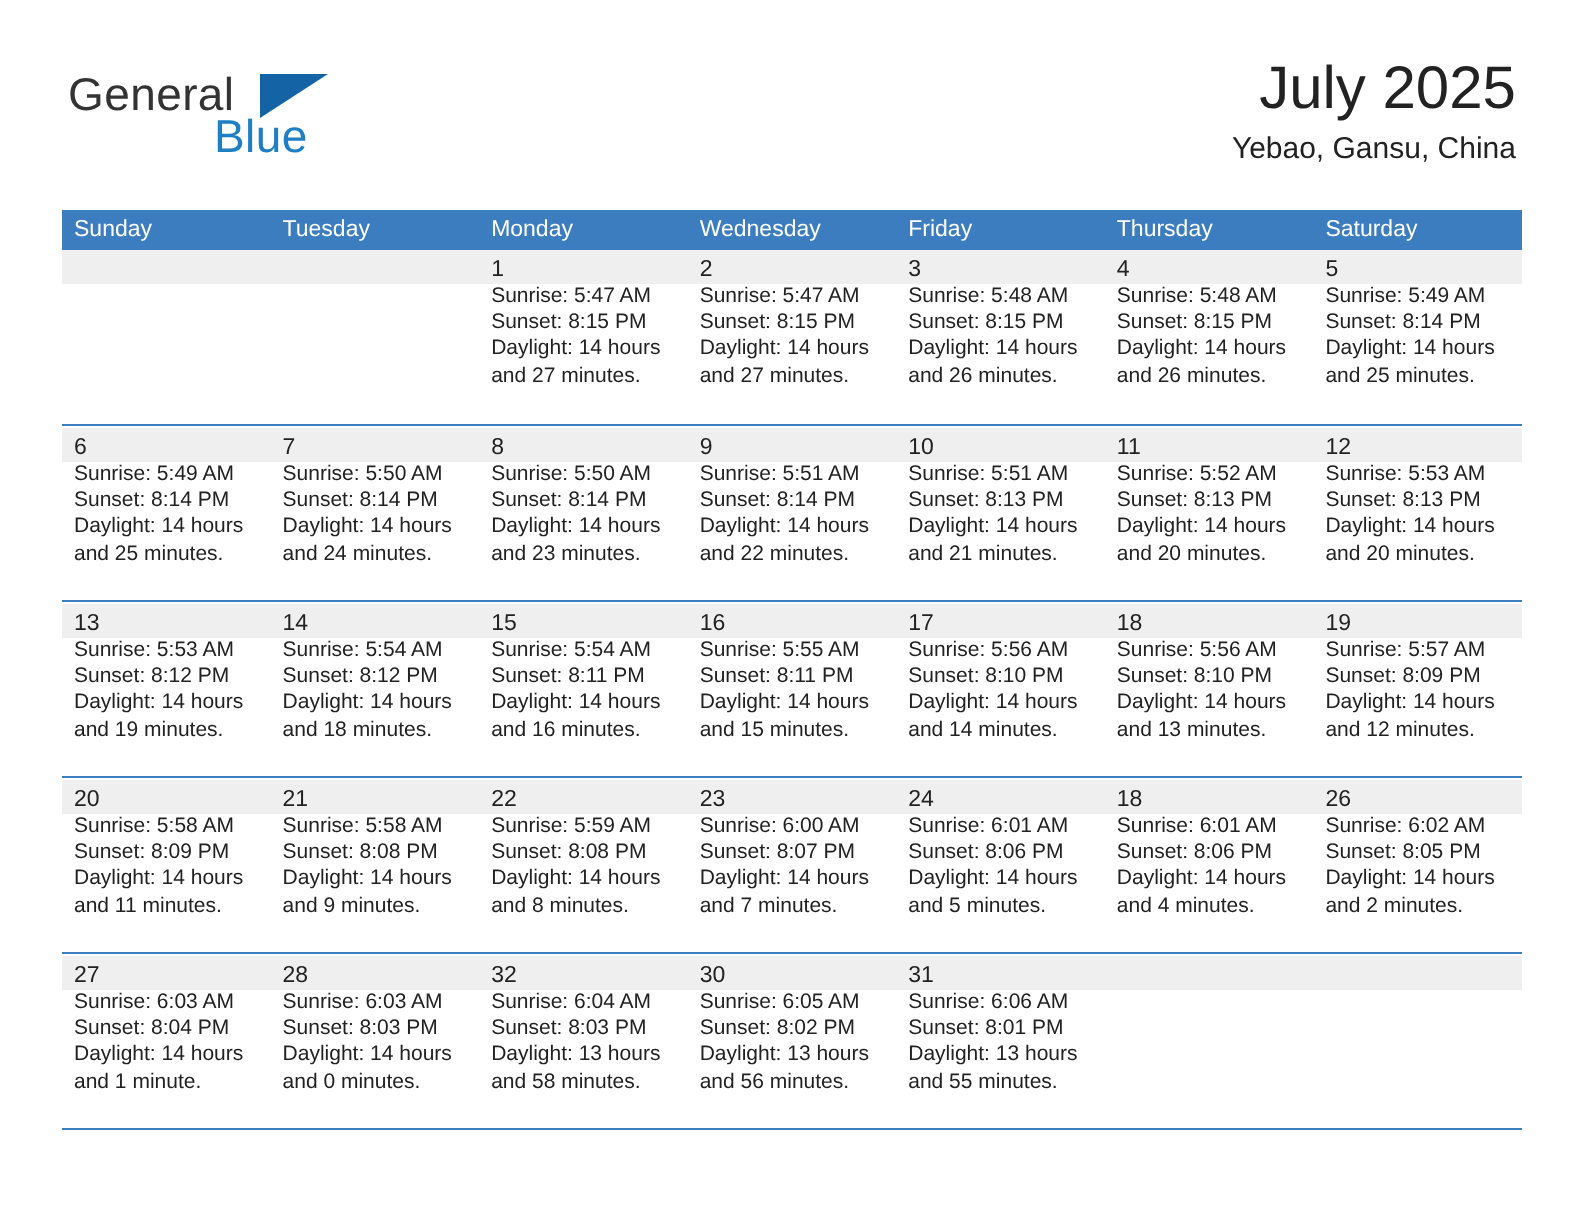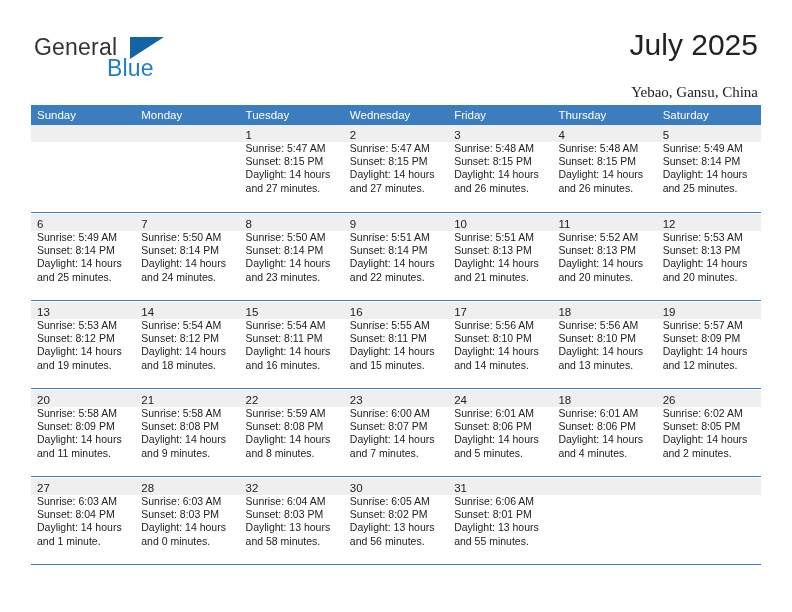--- a/index.html
+++ b/index.html
@@ -73,23 +73,22 @@
   .month-title {
     font-size: 30px;
     color: #222222;
     line-height: 34px;
     white-space: nowrap;
   }
   .location {
     font-size: 15px;
     color: #222222;
     line-height: 22px;
-    margin-top: 19px;
+    margin-top: 2px;
     white-space: nowrap;
-    font-family: Liberation Serif, serif;
   }
 
   
   .calendar {
     position: absolute;
     left: 31px;
     top: 105px;
     width: 730px;
   }
   .weekday-row {
@@ -164,22 +163,22 @@
     <div class="title-block">
       <div class="month-title">July 2025</div>
       <div class="location">Yebao, Gansu, China</div>
     </div>
 
   </div>
 
   <div class="calendar">
     <div class="weekday-row" id="weekday-row">
         <div class="weekday">Sunday</div>
+        <div class="weekday">Tuesday</div>
         <div class="weekday">Monday</div>
-        <div class="weekday">Tuesday</div>
         <div class="weekday">Wednesday</div>
         <div class="weekday">Friday</div>
         <div class="weekday">Thursday</div>
         <div class="weekday">Saturday</div>
       </div>
     <div id="weeks-container">
         <div class="week-row">
           <div class="day-cell empty">
             <div class="day-num-band"><span class="day-num"></span></div>
             <div class="day-info"></div>

